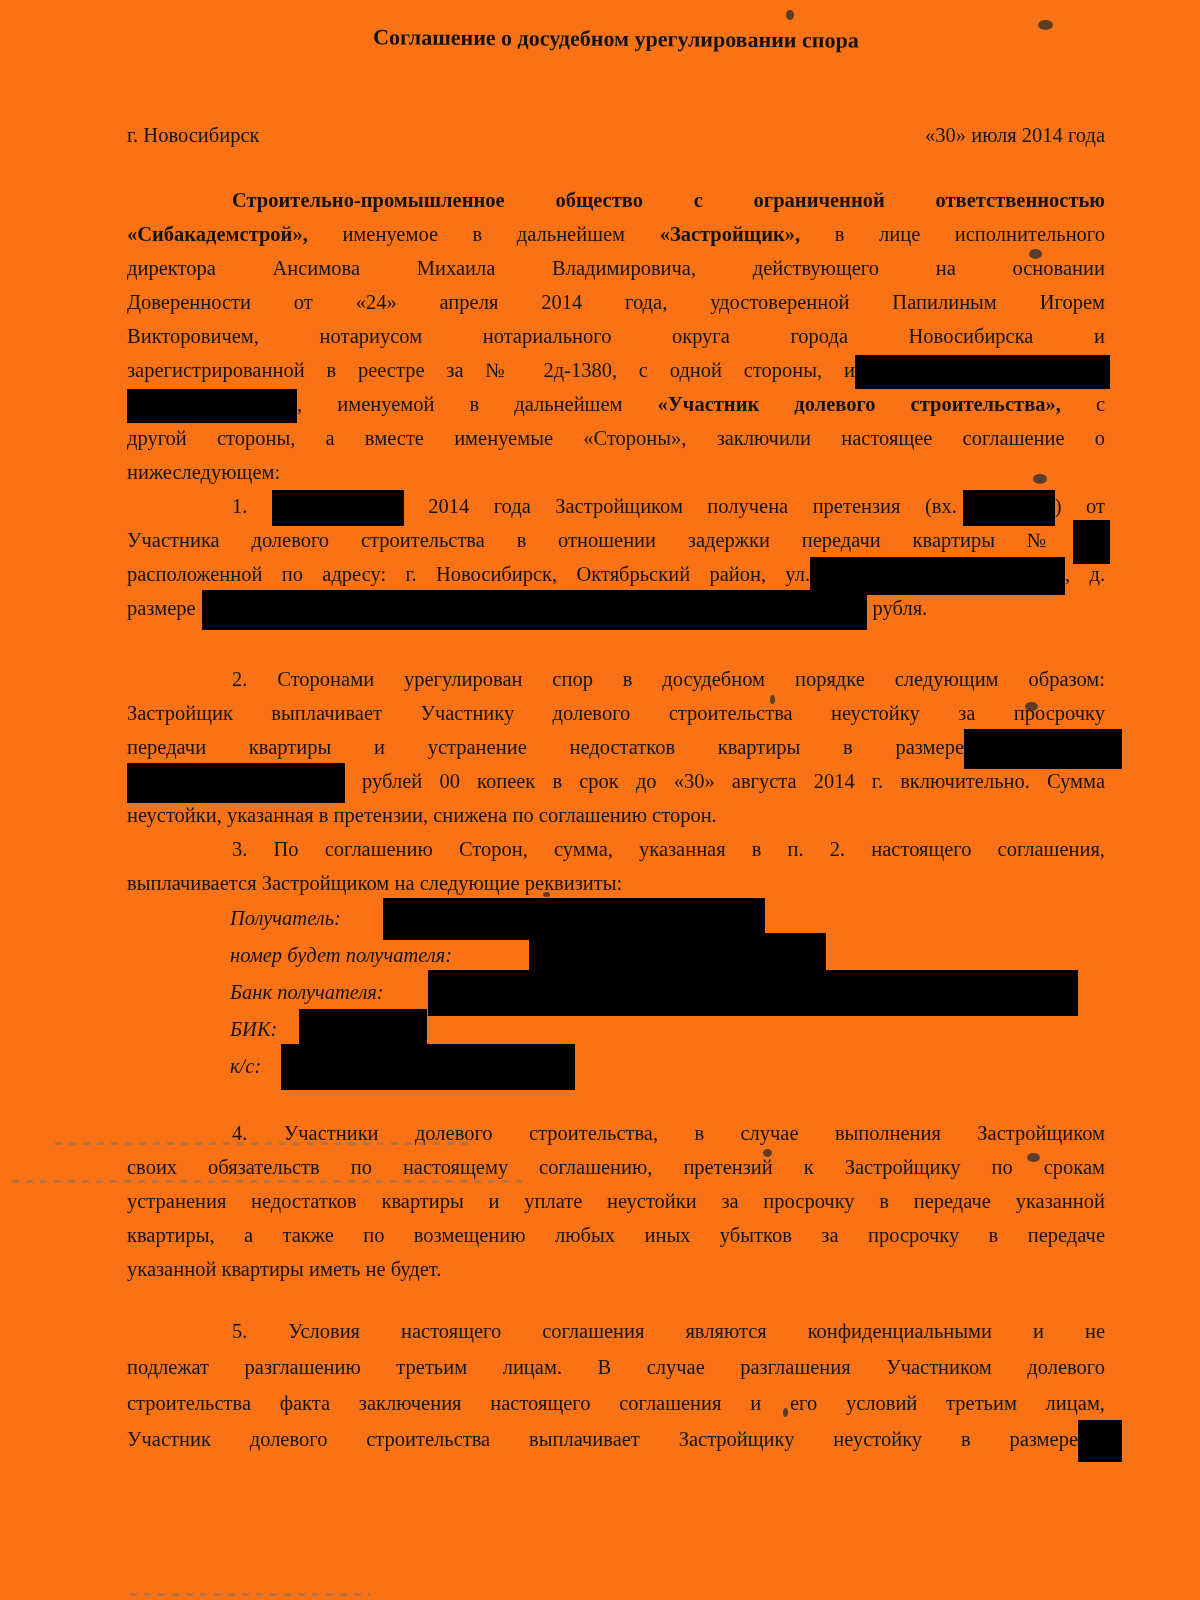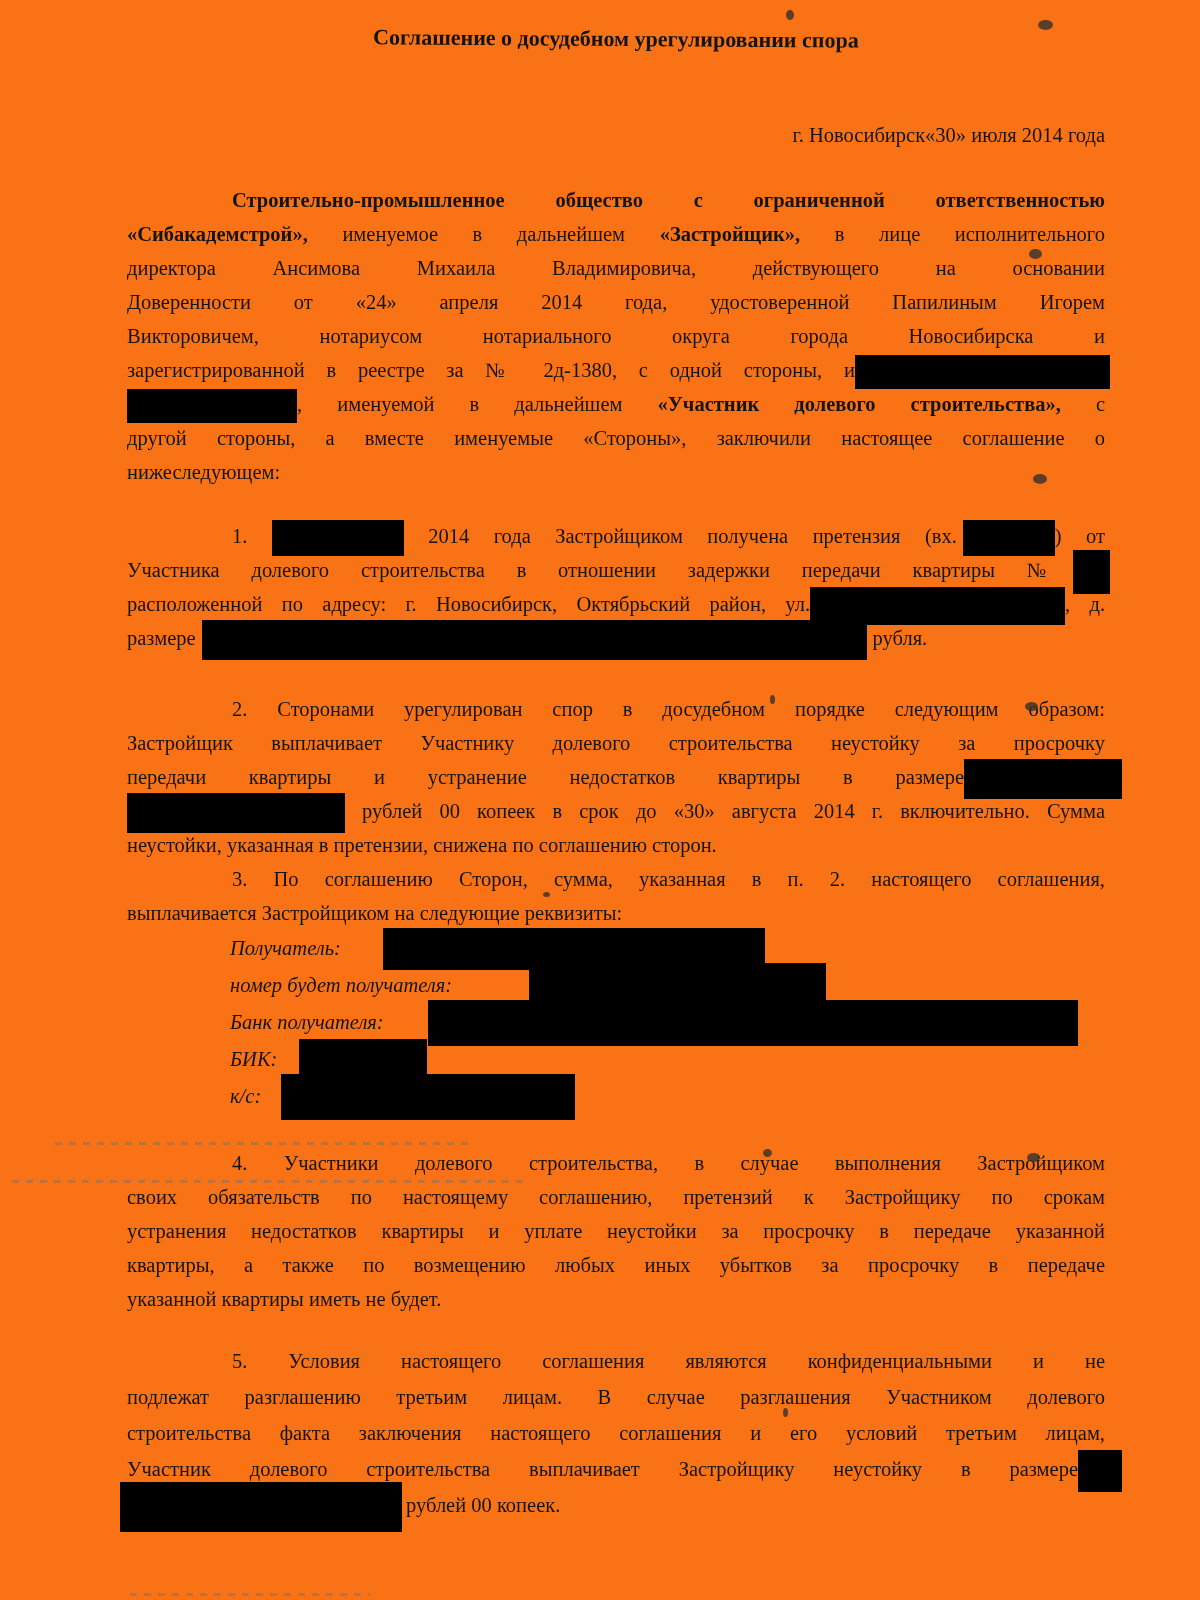--- a/index.html
+++ b/index.html
@@ -6,21 +6,21 @@
   .page{
     position:relative;width:1200px;height:1600px;background:#f97316;
     overflow:hidden;font-family:"Liberation Serif",serif;color:#141414;
   }
   .content{position:absolute;left:127px;top:0;width:978px;}
   .title{
     margin:0;padding-top:26px;text-align:center;
     font-size:22px;font-weight:bold;transform:rotate(0.4deg);
   }
   .dateline{
-    display:flex;justify-content:flex-end;
+    display:flex;justify-content:space-between;
     margin-top:72px;font-size:20.5px;
   }
   .doc-body{font-size:20.5px;}
   .block{margin:0;}
   .line{text-align:justify;text-align-last:auto;white-space:normal;}
   .line.just{text-align-last:justify;}
   .b{font-weight:bold;}
   .redact{display:inline-block;background:#000;}
   .field-row{position:relative;height:37px;margin-left:103px;font-style:italic;}
   .field-label{position:relative;z-index:1;line-height:37px;}
@@ -47,21 +47,21 @@
           <div class="line just" style="text-indent: 105px; margin-top: 33px;"><span class="b">Строительно-промышленное общество с ограниченной ответственностью</span></div>
           <div class="line just"><span class="b">«Сибакадемстрой»,</span><span> именуемое в дальнейшем </span><span class="b">«Застройщик»,</span><span> в лице исполнительного</span></div>
           <div class="line just"><span>директора Ансимова Михаила Владимировича, действующего на основании</span></div>
           <div class="line just"><span>Доверенности от «24» апреля 2014 года, удостоверенной Папилиным Игорем</span></div>
           <div class="line just"><span>Викторовичем, нотариусом нотариального округа города Новосибирска и</span></div>
           <div class="line just"><span>зарегистрированной в реестре за № 2д-1380, с одной стороны, и</span><span class="redact" style="width: 255px; height: 34px; vertical-align: middle; margin-top: -7px; margin-bottom: -7px; margin-right: -5px;"></span></div>
           <div class="line just"><span class="redact" style="width: 170px; height: 34px; vertical-align: middle; margin-top: -7px; margin-bottom: -7px;"></span><span>, именуемой в дальнейшем </span><span class="b">«Участник долевого строительства»,</span><span> с</span></div>
           <div class="line just"><span>другой стороны, а вместе именуемые «Стороны», заключили настоящее соглашение о</span></div>
           <div class="line"><span>нижеследующем:</span></div>
         </div>
-        <div class="block" style="margin-top: 30px; line-height: 34px;">
+        <div class="block" style="line-height: 34px;">
           <div class="line just" style="text-indent: 105px;"><span>1.</span><span> </span><span class="redact" style="width: 132px; height: 36px; vertical-align: middle; margin-top: -8px; margin-bottom: -8px;"></span><span> 2014 года Застройщиком получена претензия  (вх.</span><span class="redact" style="width: 92px; height: 36px; vertical-align: middle; margin-top: -8px; margin-bottom: -8px; margin-left: 6px;"></span><span>) от</span></div>
           <div class="line just"><span>Участника долевого строительства в отношении задержки передачи квартиры №</span><span class="redact" style="width: 37px; height: 44px; vertical-align: middle; margin-top: -12px; margin-bottom: -12px; margin-right: -5px;"></span></div>
           <div class="line just"><span>расположенной по адресу: г. Новосибирск, Октябрьский район, ул.</span><span class="redact" style="width: 255px; height: 38px; vertical-align: middle; margin-top: -9px; margin-bottom: -9px;"></span><span>, д.</span></div>
           <div class="line"><span>размере</span><span class="redact" style="width: 665px; height: 40px; vertical-align: middle; margin: -10px 6px;"></span><span>рубля.</span></div>
         </div>
         <div class="block" style="margin-top: 37px; line-height: 34px;">
           <div class="line just" style="text-indent: 105px;"><span>2.  Сторонами урегулирован спор в досудебном порядке следующим образом:</span></div>
           <div class="line just"><span>Застройщик выплачивает  Участнику долевого строительства неустойку за просрочку</span></div>
           <div class="line just"><span>передачи квартиры и устранение недостатков квартиры в размере</span><span class="redact" style="width: 158px; height: 40px; vertical-align: middle; margin-top: -10px; margin-bottom: -10px; margin-right: -17px;"></span></div>
           <div class="line just"><span class="redact" style="width: 218px; height: 40px; vertical-align: middle; margin-top: -10px; margin-bottom: -10px;"></span><span> рублей 00 копеек в срок до «30» августа 2014 г. включительно. Сумма</span></div>
@@ -83,21 +83,20 @@
           <div class="line just"><span>своих  обязательств по настоящему соглашению, претензий к Застройщику по срокам</span></div>
           <div class="line just"><span>устранения недостатков квартиры и уплате неустойки за просрочку в передаче указанной</span></div>
           <div class="line just"><span>квартиры, а также по возмещению любых иных убытков  за просрочку в передаче</span></div>
           <div class="line"><span>указанной квартиры иметь не будет.</span></div>
         </div>
         <div class="block" style="margin-top: 27px; line-height: 36px;">
           <div class="line just" style="text-indent: 105px;"><span>5.  Условия  настоящего  соглашения  являются  конфиденциальными  и  не</span></div>
           <div class="line just"><span>подлежат разглашению третьим лицам. В случае разглашения Участником долевого</span></div>
           <div class="line just"><span>строительства факта заключения настоящего соглашения и его условий третьим лицам,</span></div>
           <div class="line just"><span>Участник долевого строительства выплачивает Застройщику неустойку  в размере</span><span class="redact" style="width: 44px; height: 42px; vertical-align: middle; margin-top: -11px; margin-bottom: -11px; margin-right: -17px;"></span></div>
-          <div class="line"><span class="redact" style="width: 282px; height: 50px; vertical-align: middle; margin: -15px 4px -15px -7px;"></span><span>рублей 00 копеек.</span></div>
         </div>
       </div>
   </div>
   <div id="artifact-layer">
       <div class="artifact speck" style="left: 786px; top: 10px; width: 8px; height: 10px;"></div>
       <div class="artifact speck" style="left: 1038px; top: 20px; width: 15px; height: 10px;"></div>
       <div class="artifact speck" style="left: 1029px; top: 249px; width: 13px; height: 10px;"></div>
       <div class="artifact speck" style="left: 1033px; top: 474px; width: 14px; height: 10px;"></div>
       <div class="artifact speck" style="left: 770px; top: 695px; width: 5px; height: 9px;"></div>
       <div class="artifact speck" style="left: 1025px; top: 702px; width: 13px; height: 9px;"></div>

